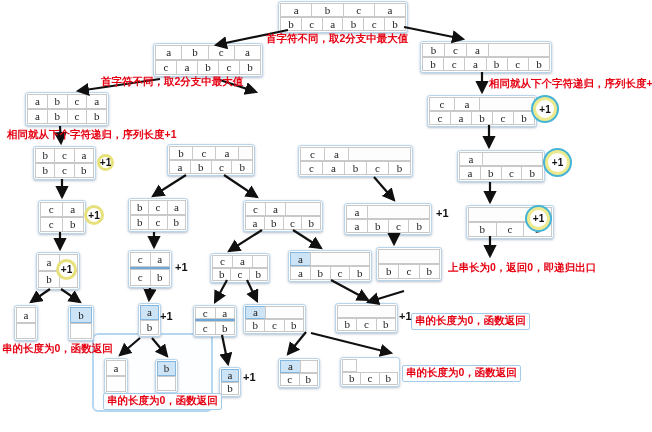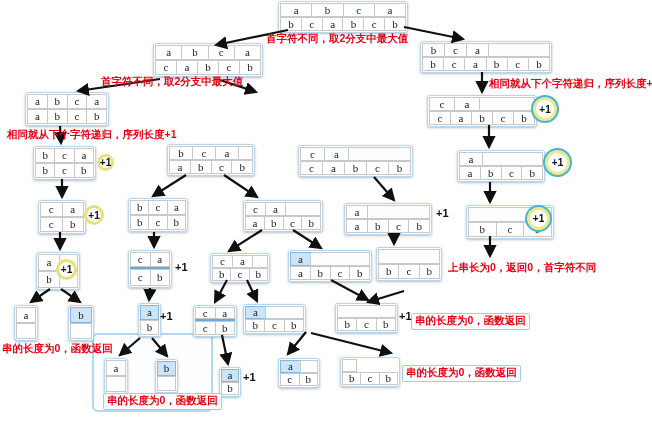--- a/index.html
+++ b/index.html
@@ -380,21 +380,21 @@
     <div class="badge teal" style="left: 527px; top: 207px; width: 23px; height: 23px;">+1</div>
     <div class="plus" style="left: 175px; top: 261px;">+1</div>
     <div class="plus" style="left: 160px; top: 310px;">+1</div>
     <div class="plus" style="left: 243px; top: 371px;">+1</div>
     <div class="plus" style="left: 436px; top: 207px;">+1</div>
     <div class="plus" style="left: 399px; top: 310px;">+1</div>
     <div class="rlabel" style="left: 266px; top: 32px;">首字符不同，取2分支中最大值</div>
     <div class="rlabel" style="left: 101px; top: 75px;">首字符不同，取2分支中最大值</div>
     <div class="rlabel" style="left: 489px; top: 77px;">相同就从下个字符递归，序列长度+1</div>
     <div class="rlabel" style="left: 7px; top: 128px;">相同就从下个字符递归，序列长度+1</div>
-    <div class="rlabel" style="left: 448px; top: 261px;">上串长为0，返回0，首字符不同</div>
+    <div class="rlabel" style="left: 448px; top: 261px;">上串长为0，返回0，即递归出口</div>
     <div class="rlabel" style="left: 2px; top: 342px;">串的长度为0，函数返回</div>
     <div class="rlabel boxed" style="left: 103px; top: 393px;">串的长度为0，函数返回</div>
     <div class="rlabel boxed" style="left: 411px; top: 313px;">串的长度为0，函数返回</div>
     <div class="rlabel boxed" style="left: 402px; top: 365px;">串的长度为0，函数返回</div>
     <svg id="arrows" width="652" height="432">
       <defs>
         <marker id="ah" markerWidth="7" markerHeight="7" refX="5" refY="3" orient="auto">
           <path d="M0,0 L6,3 L0,6 Z" fill="#101010"></path>
         </marker>
       </defs>

